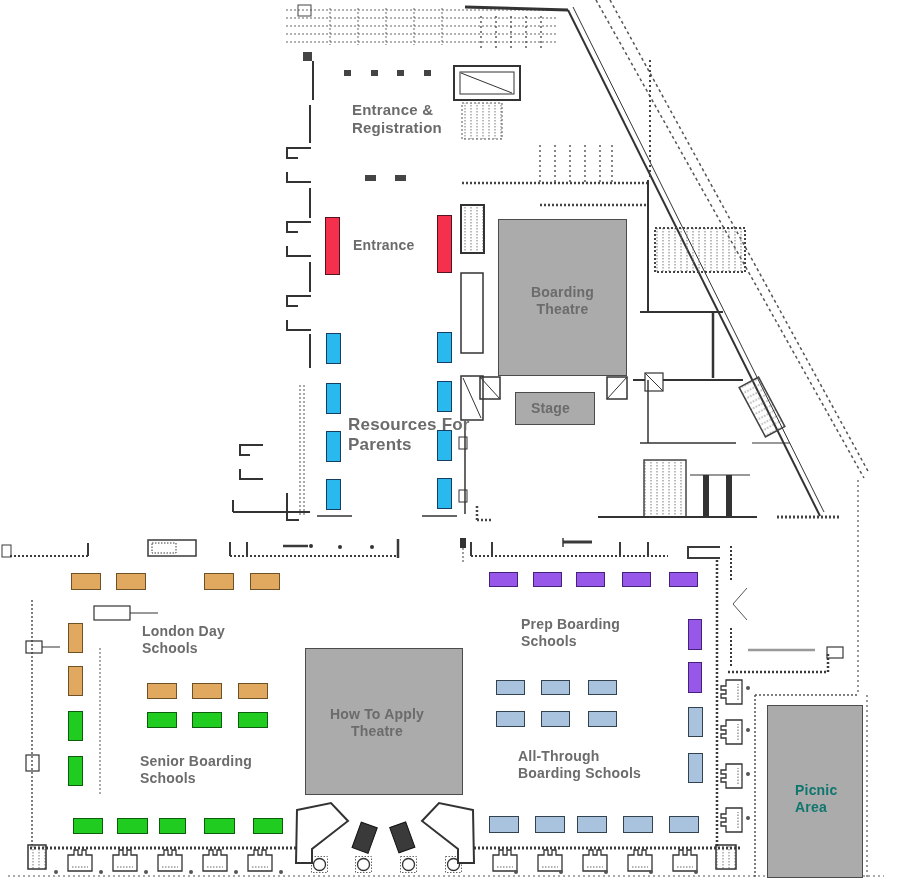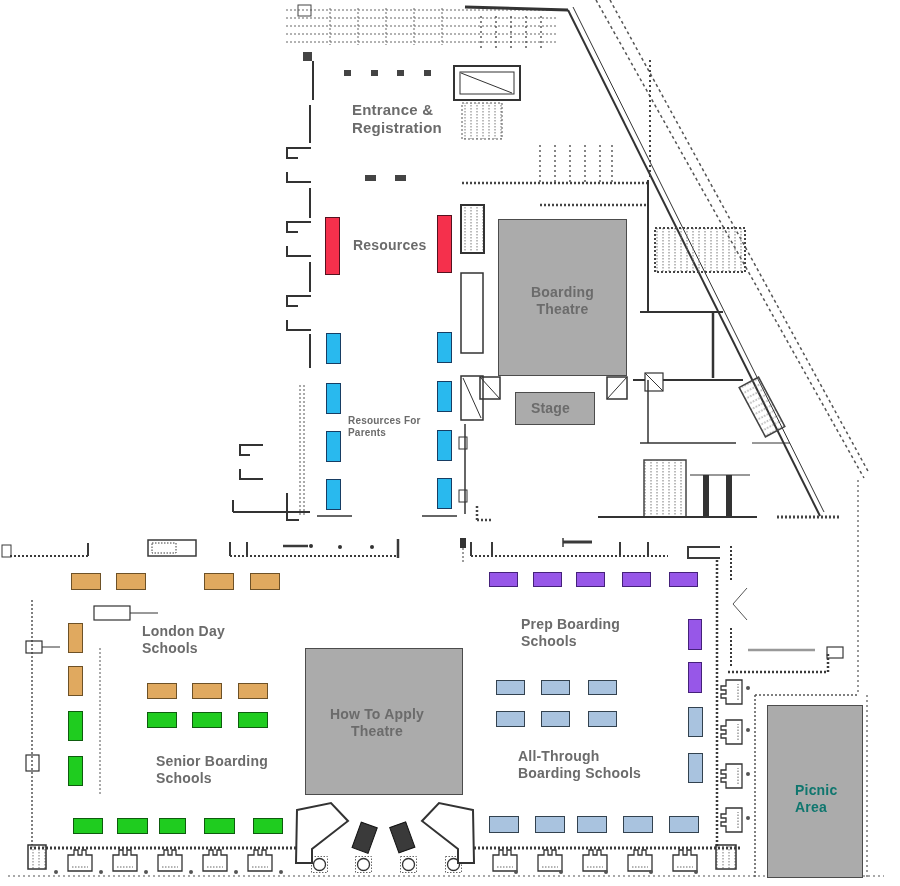--- a/index.html
+++ b/index.html
@@ -315,29 +315,29 @@
       <div class="booth" style="left: 489px; top: 816px; width: 30px; height: 17px; background: rgb(169, 195, 223); border-color: rgb(51, 66, 79);"></div>
       <div class="booth" style="left: 535px; top: 816px; width: 30px; height: 17px; background: rgb(169, 195, 223); border-color: rgb(51, 66, 79);"></div>
       <div class="booth" style="left: 577px; top: 816px; width: 30px; height: 17px; background: rgb(169, 195, 223); border-color: rgb(51, 66, 79);"></div>
       <div class="booth" style="left: 623px; top: 816px; width: 30px; height: 17px; background: rgb(169, 195, 223); border-color: rgb(51, 66, 79);"></div>
       <div class="booth" style="left: 669px; top: 816px; width: 30px; height: 17px; background: rgb(169, 195, 223); border-color: rgb(51, 66, 79);"></div>
     </div>
 
   <div id="labels">
       <div class="map-label" style="left: 352px; top: 101px; font-size: 15px; color: rgb(107, 107, 107);">Entrance &amp;
 Registration</div>
-      <div class="map-label" style="left: 353px; top: 237px; font-size: 14px; color: rgb(107, 107, 107);">Resources</div>
+      <div class="map-label" style="left: 353px; top: 237px; font-size: 14px; color: rgb(107, 107, 107);">Entrance</div>
       <div class="map-label center" style="left: 498px; top: 284px; font-size: 14px; color: rgb(107, 107, 107); width: 129px;">Boarding
 Theatre</div>
       <div class="map-label center" style="left: 515px; top: 400px; font-size: 14px; color: rgb(107, 107, 107); width: 71px;">Stage</div>
-      <div class="map-label" style="left: 348px; top: 415px; font-size: 10px; color: rgb(107, 107, 107);">Resources For
+      <div class="map-label" style="left: 348px; top: 415px; font-size: 17px; color: rgb(107, 107, 107);">Resources For
 Parents</div>
       <div class="map-label" style="left: 142px; top: 623px; font-size: 14px; color: rgb(107, 107, 107);">London Day
 Schools</div>
-      <div class="map-label" style="left: 156px; top: 753px; font-size: 14px; color: rgb(107, 107, 107);">Senior Boarding
+      <div class="map-label" style="left: 140px; top: 753px; font-size: 14px; color: rgb(107, 107, 107);">Senior Boarding
 Schools</div>
       <div class="map-label center" style="left: 305px; top: 706px; font-size: 14px; color: rgb(107, 107, 107); width: 144px;">How To Apply
 Theatre</div>
       <div class="map-label" style="left: 521px; top: 616px; font-size: 14px; color: rgb(107, 107, 107);">Prep Boarding
 Schools</div>
       <div class="map-label" style="left: 518px; top: 748px; font-size: 14px; color: rgb(107, 107, 107);">All-Through
 Boarding Schools</div>
       <div class="map-label" style="left: 795px; top: 782px; font-size: 14px; color: #0f766e;">Picnic
 Area</div>
     </div>

